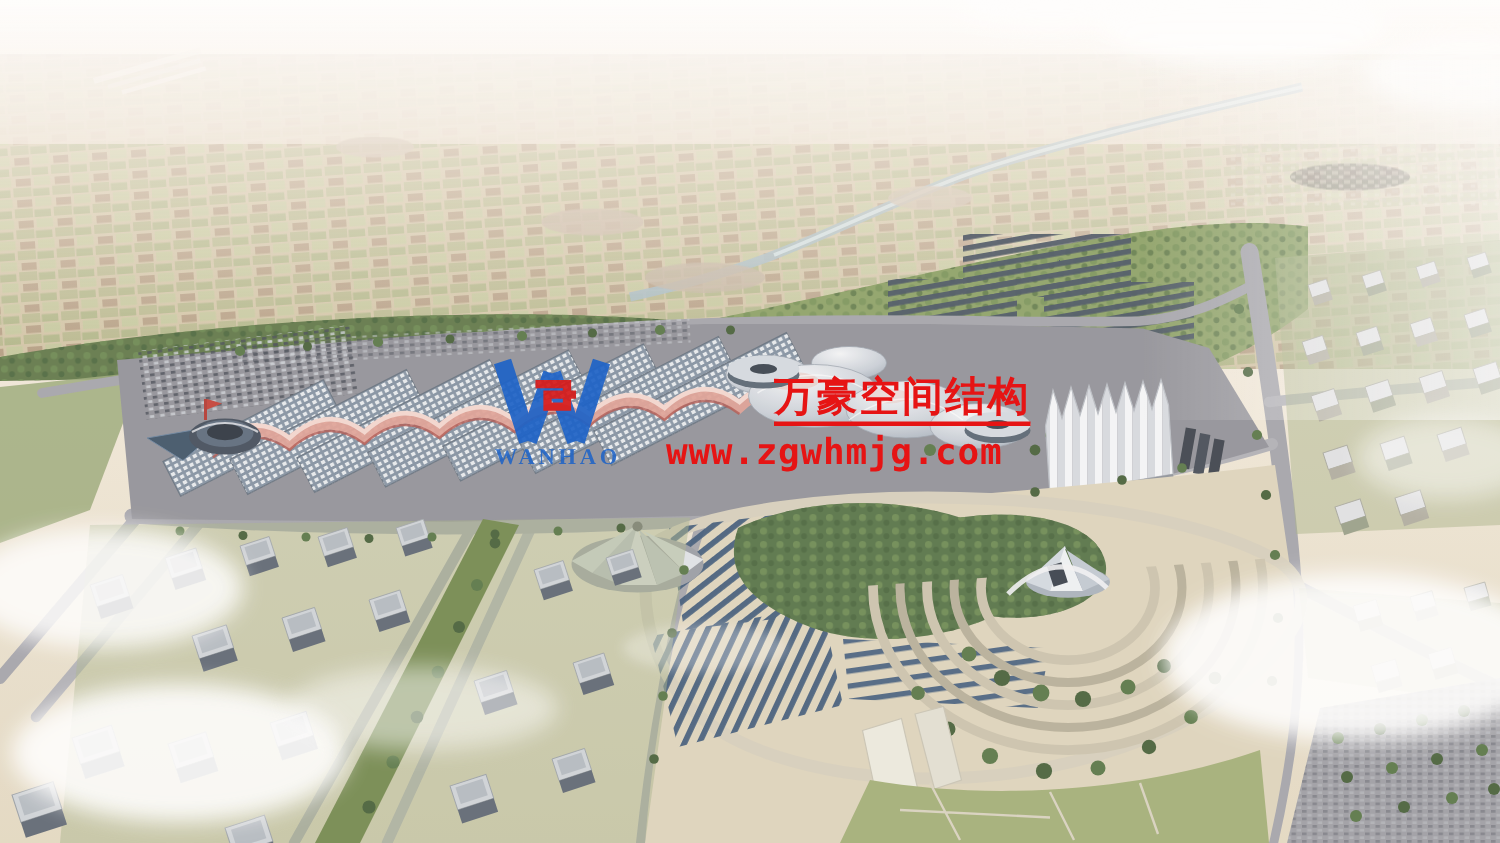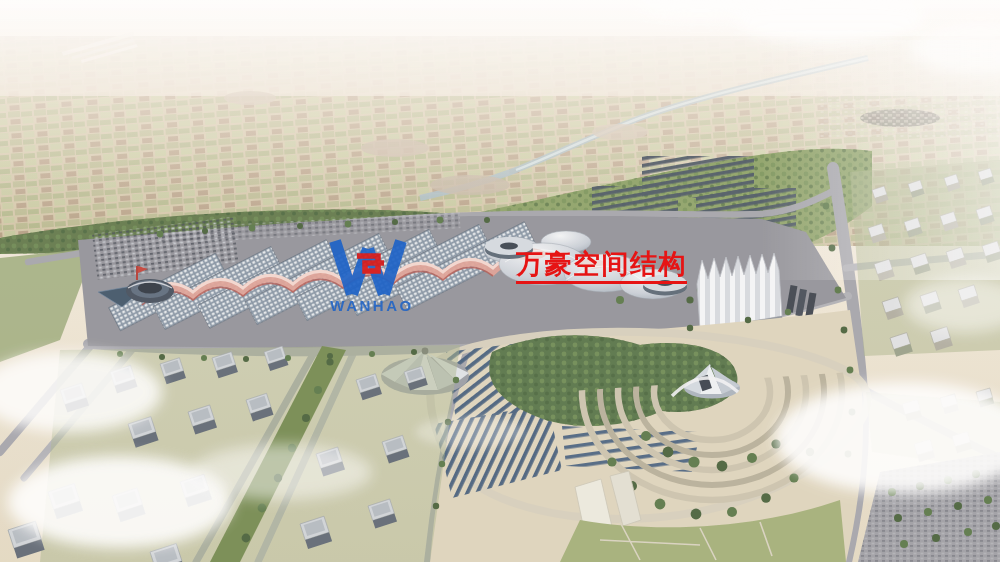--- a/index.html
+++ b/index.html
@@ -4,21 +4,21 @@
 <style>
   html,body{margin:0;padding:0;background:#222;}
   .stage{position:relative;width:1000px;height:562px;overflow:hidden;
          font-family:"Liberation Sans","DejaVu Sans",sans-serif;}
   .stage svg.scene{position:absolute;left:0;top:0;}
   
   .wm{position:absolute;z-index:10;}
   .wm-logo{left:327px;top:238px;width:88px;height:60px;opacity:.93;}
   .wm-brand{left:322px;top:297px;width:100px;text-align:center;
             font-size:15px;font-weight:bold;letter-spacing:2.5px;
-            color:#1f63c6;opacity:.88;}
+            color:#1f63c6;opacity:.88;font-family:Liberation Serif, serif;}
   .wm-cn{left:476px;top:250px;font-size:27px;font-weight:bold;
          letter-spacing:1.5px;color:#e61414;
          border-bottom:3px solid #e61414;padding-bottom:1px;line-height:1.1;margin-left:40px;}
   .wm-url{left:444px;top:287px;font-size:24px;font-weight:bold;
           font-family:"DejaVu Sans Mono","Liberation Mono",monospace;
           color:#e61414;letter-spacing:0.5px;}
   
   .hall{fill:#8492a2;stroke:#67727f;stroke-width:.8;}
   .road{stroke:#a4a4ab;fill:none;stroke-linecap:round;}
   .road2{stroke:#b0b0b6;fill:none;stroke-linecap:round;}
@@ -598,14 +598,15 @@
       <path d="M8 3 L25 56"></path>
           <path d="M25 56 L41 11"></path>
       <path d="M41 11 L57 56"></path>
           <path d="M57 56 L74 3"></path>
     </g>
     <path d="M30 18 h21 v15 h-13 v-8 h19" stroke="#d51a1a" stroke-width="5.5" fill="none"></path>
   </svg>
 </div>
 <div class="wm wm-brand">WANHAO</div>
 <div class="wm wm-cn">万豪空间结构</div>
+<div class="wm wm-url">www.zgwhmjg.com</div>
 
 </div>
 
 </body></html>

